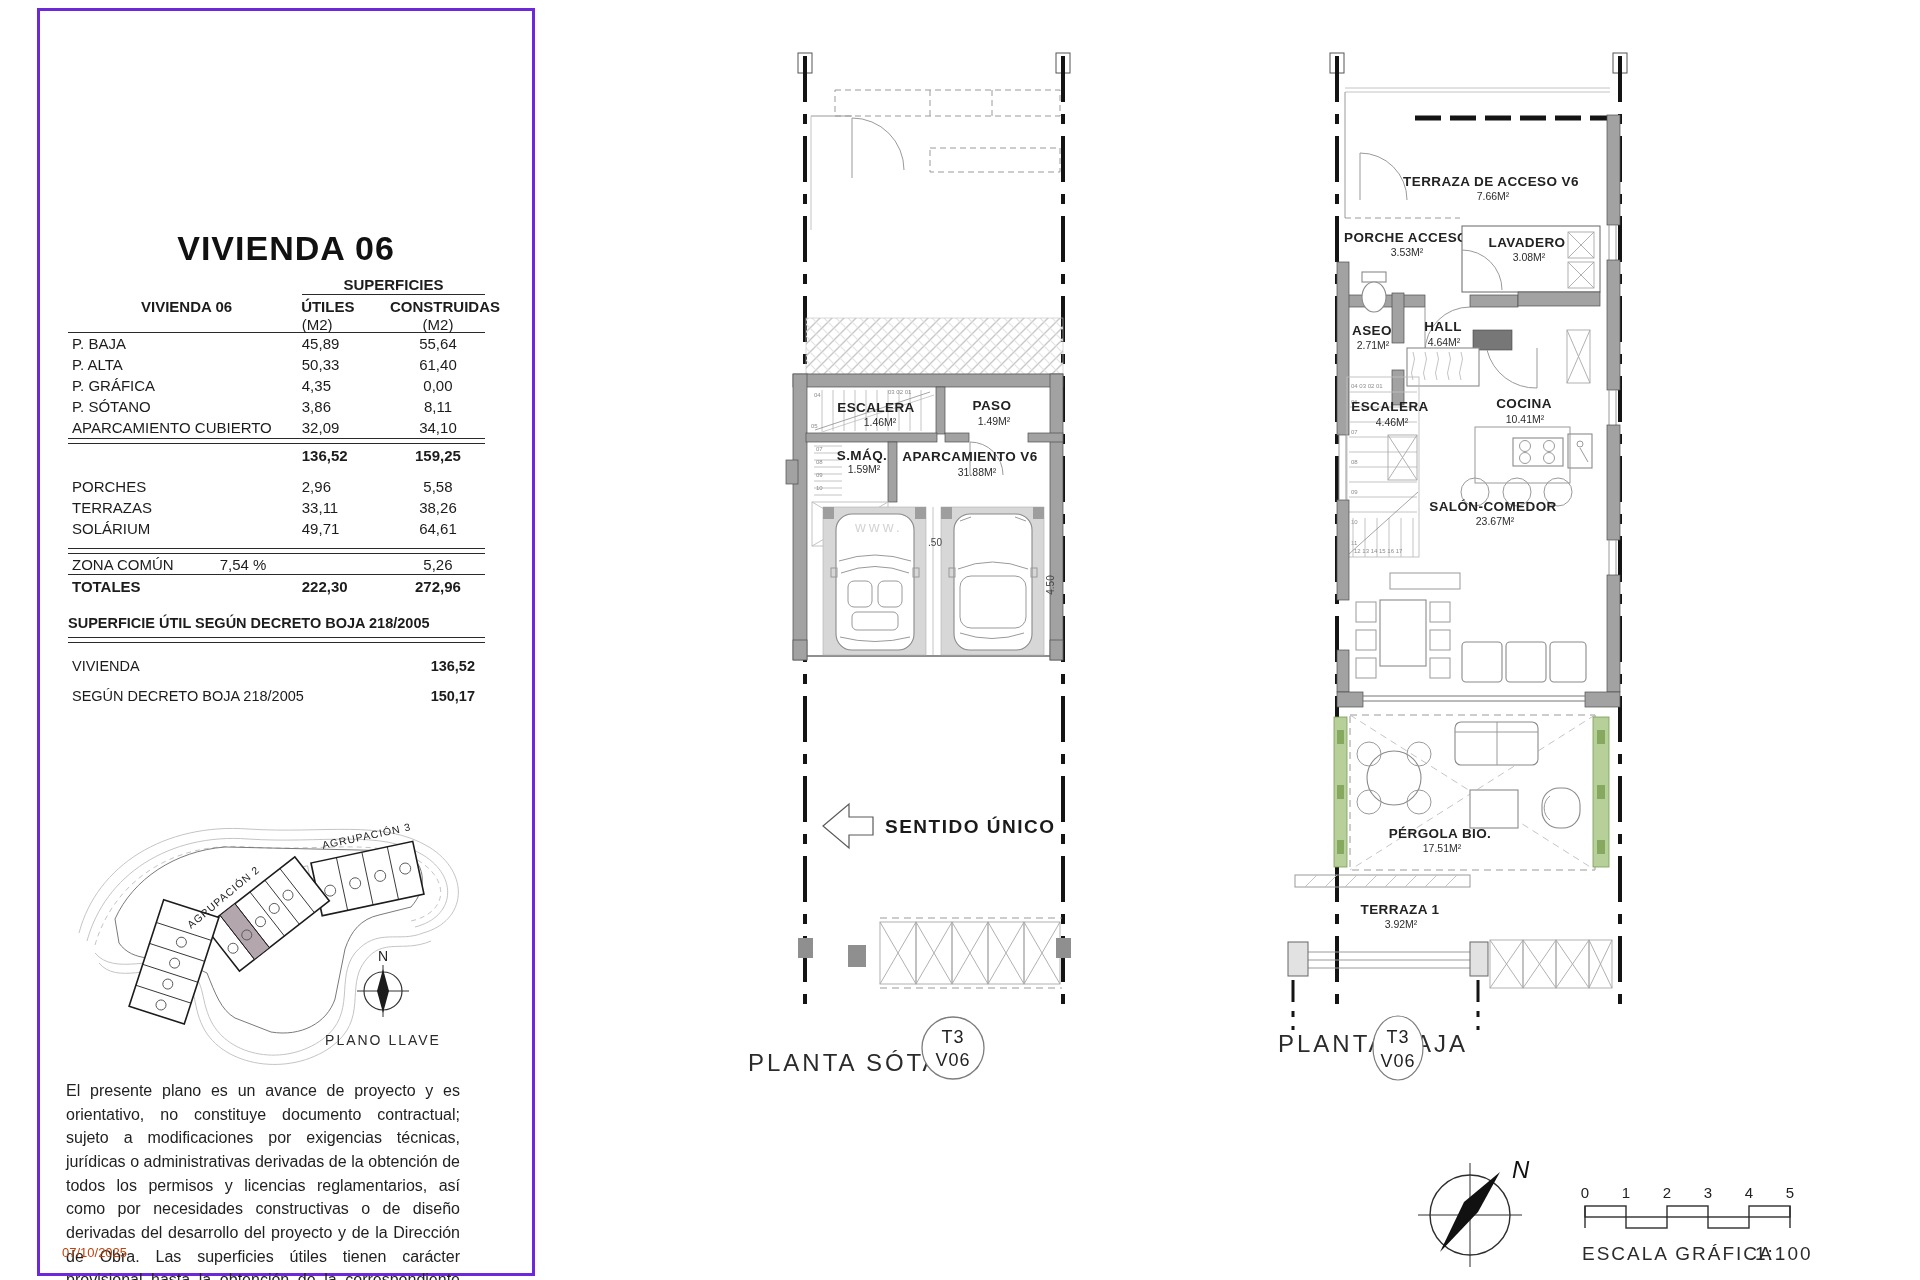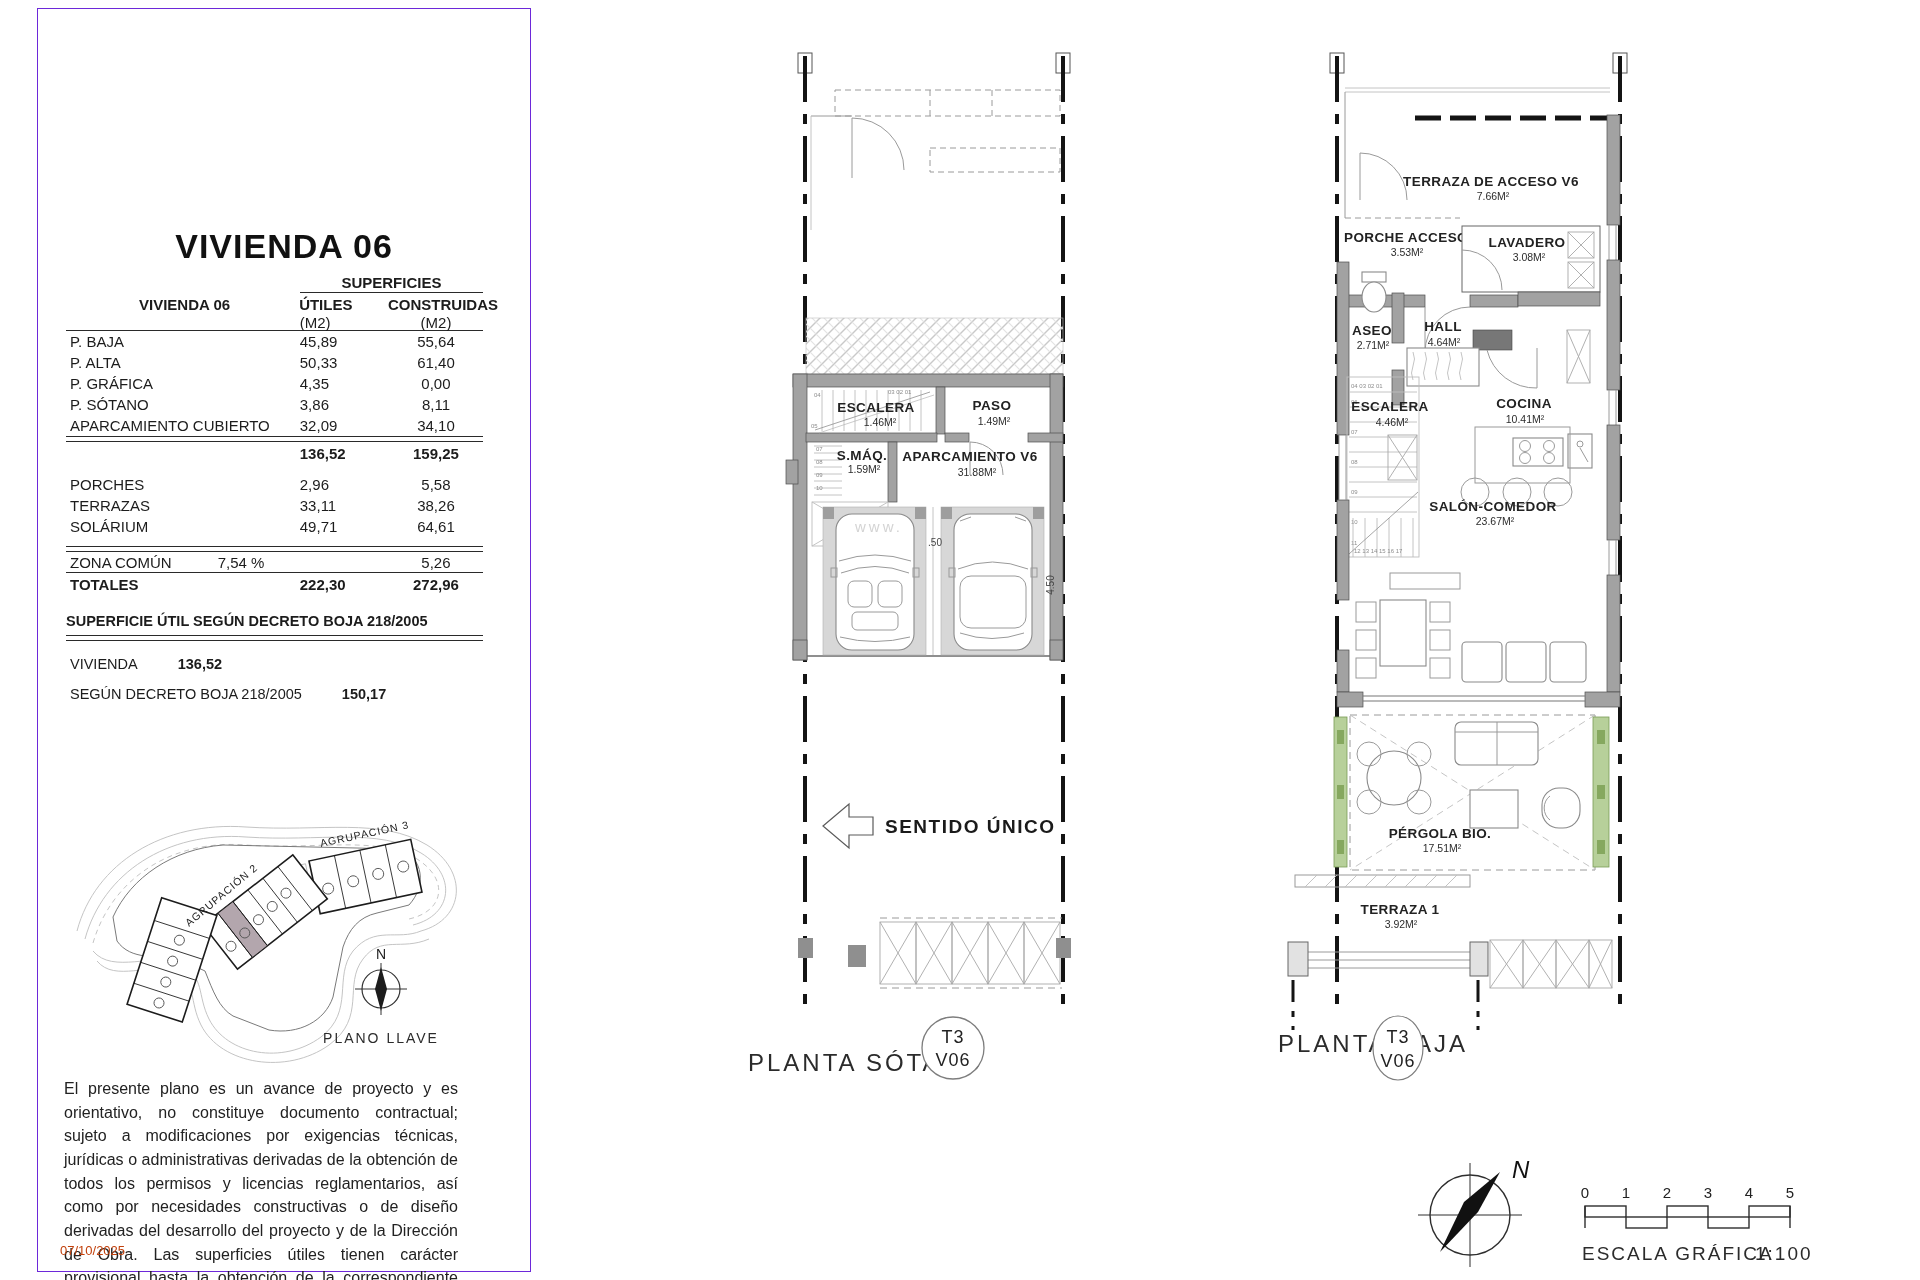--- a/index.html
+++ b/index.html
@@ -2,39 +2,39 @@
 <html><head>
 <meta charset="utf-8">
 <style>
   html,body{margin:0;padding:0;background:#ffffff;}
   body{width:1920px;height:1280px;position:relative;overflow:hidden;
        font-family:"Liberation Sans",sans-serif;color:#1c1c1c;}
   .sheet{position:absolute;inset:0;background:#fff;}
 
   
   .panel{position:absolute;left:37px;top:8px;width:492px;height:1262px;
-         border:1px solid #6d28d9;background:#fff;}
+         border:3px solid #6d28d9;background:#fff;}
   .title{position:absolute;top:218px;left:0;width:100%;text-align:center;
          font-size:34px;font-weight:700;letter-spacing:1px;color:#111;}
   .tblock{position:absolute;left:28px;top:264px;width:417px;font-size:15px;}
   .t-row{display:flex;align-items:center;height:21px;}
   .c1{width:232px;padding-left:4px;white-space:nowrap;}
   .c2{width:90px;text-align:left;}
   .c3{width:95px;text-align:center;}
   .hdr{font-weight:700;}
   .sup-span{width:185px;text-align:center;font-weight:700;
             border-bottom:1.5px solid #2a2a2a;height:18px;}
   .rule{border-top:1.5px solid #2a2a2a;height:0;}
   .dblrule{height:4px;border-top:1.5px solid #2a2a2a;border-bottom:1.5px solid #2a2a2a;}
   .sp10{height:10px;} .sp9{height:9px;}
   .bold{font-weight:700;}
   .pct{display:inline-block;margin-left:46px;}
   .decreto{position:absolute;left:28px;top:604px;width:417px;font-size:14.5px;}
   .dec-h{font-weight:700;height:22px;}
-  .dec-row{display:flex;justify-content:flex-start;align-items:center;height:22px;
+  .dec-row{display:flex;justify-content:space-between;align-items:center;height:22px;
            padding:0 10px 0 4px;gap:40px;}
   .disclaimer{position:absolute;left:26px;top:1068px;width:394px;font-size:16px;
               line-height:1.48;text-align:justify;color:#222;}
   .date{position:absolute;left:22px;top:1234px;font-size:13px;color:#c2410c;}
 
   
   svg text{font-family:"Liberation Sans",sans-serif;}
   .room-l{font-size:13.5px;font-weight:600;letter-spacing:.4px;fill:#222;}
   .room-s{font-size:10.5px;font-weight:500;fill:#2c2c2c;}
   .dim{font-size:10px;fill:#444;}

